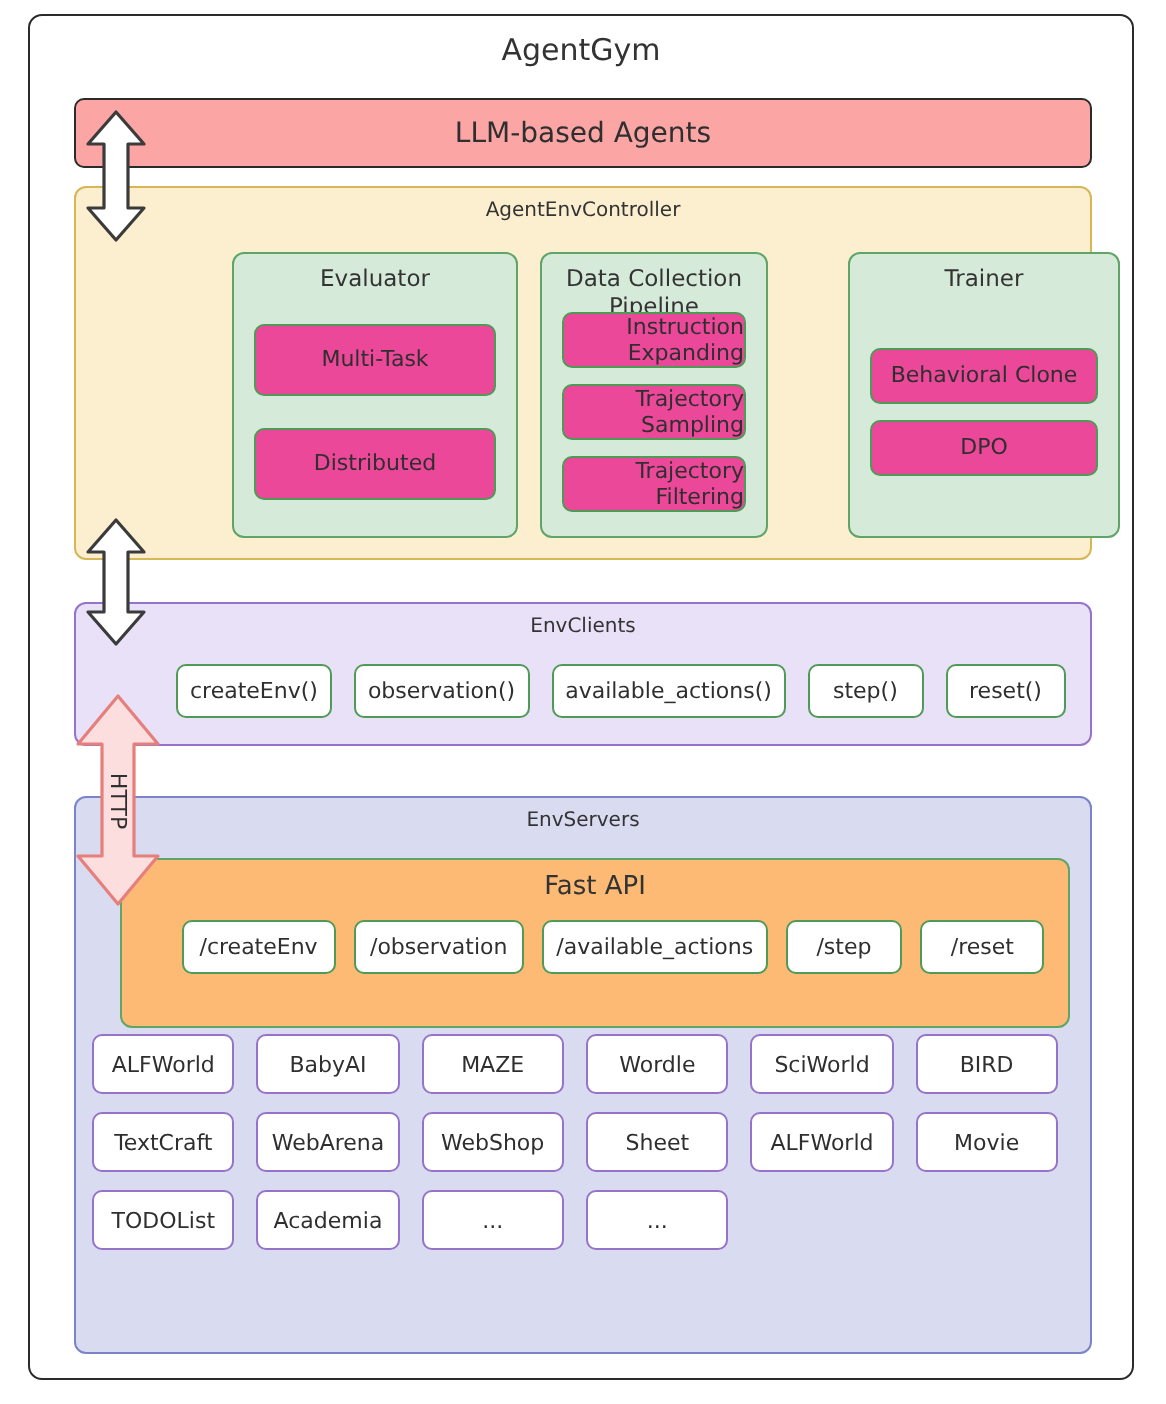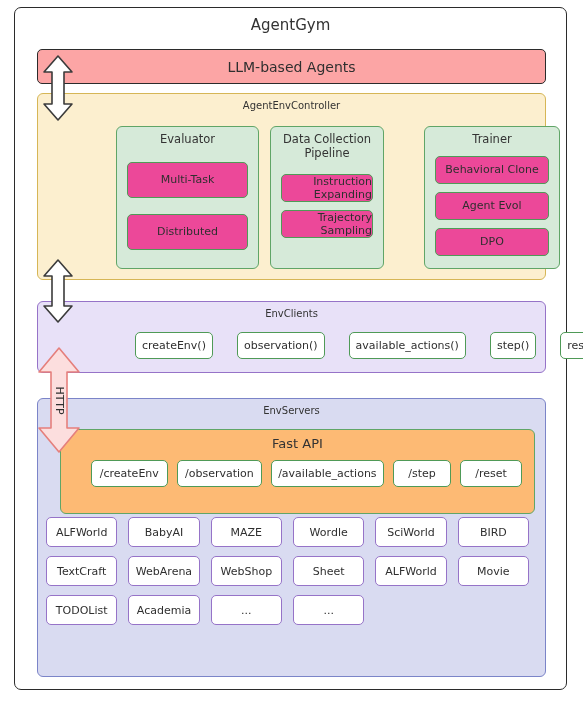--- a/index.html
+++ b/index.html
@@ -136,23 +136,22 @@
     height: 72px;
     background: #e8e1f8;
     border: 1.2px solid #9673c8;
   }
   .method-row {
     position: absolute;
     left: 50px;
     right: 12px;
     top: 30px;
     display: flex;
-    gap: 24px;
+    gap: 11px;
     align-items: flex-end;
-    margin-left: 47px;
   }
   .method-pill {
     background: #ffffff;
     border: 1.1px solid #4f9a57;
     border-radius: 5px;
     height: 27px;
     display: flex;
     align-items: center;
     justify-content: center;
     font-size: 11px;
@@ -270,28 +269,28 @@
         <div class="pill">Multi-Task</div>
         <div class="pill">Distributed</div>
       </div>
     </div>
 
     <div class="subpanel" id="pipeline-panel">
       <div class="subpanel-title">Data Collection Pipeline</div>
       <div class="sub-items gap-narrow">
         <div class="pill">Instruction Expanding</div>
         <div class="pill">Trajectory Sampling</div>
+        <div class="pill">Trajectory Filtering</div>
       </div>
     </div>
 
     <div class="subpanel" id="trainer-panel">
       <div class="subpanel-title">Trainer</div>
       <div class="sub-items gap-narrow">
         <div class="pill">Behavioral Clone</div>
-        <div class="pill">Agent Evol</div>
         <div class="pill">DPO</div>
       </div>
     </div>
   </div>
 
   <div class="panel" id="envclients-panel">
     <div class="panel-title">EnvClients</div>
     <div class="method-row">
       <div class="method-pill" style="flex:1.05">createEnv()</div>
       <div class="method-pill" style="flex:1.2">observation()</div>

